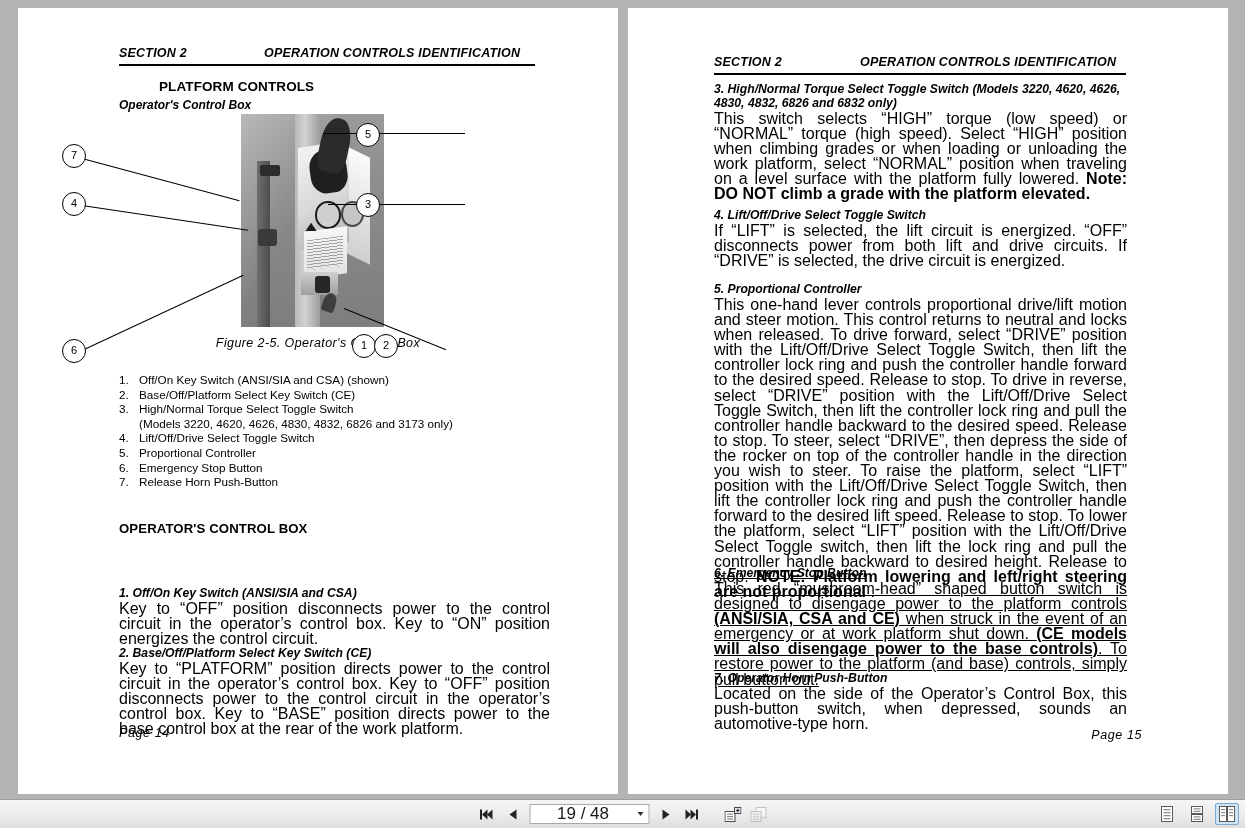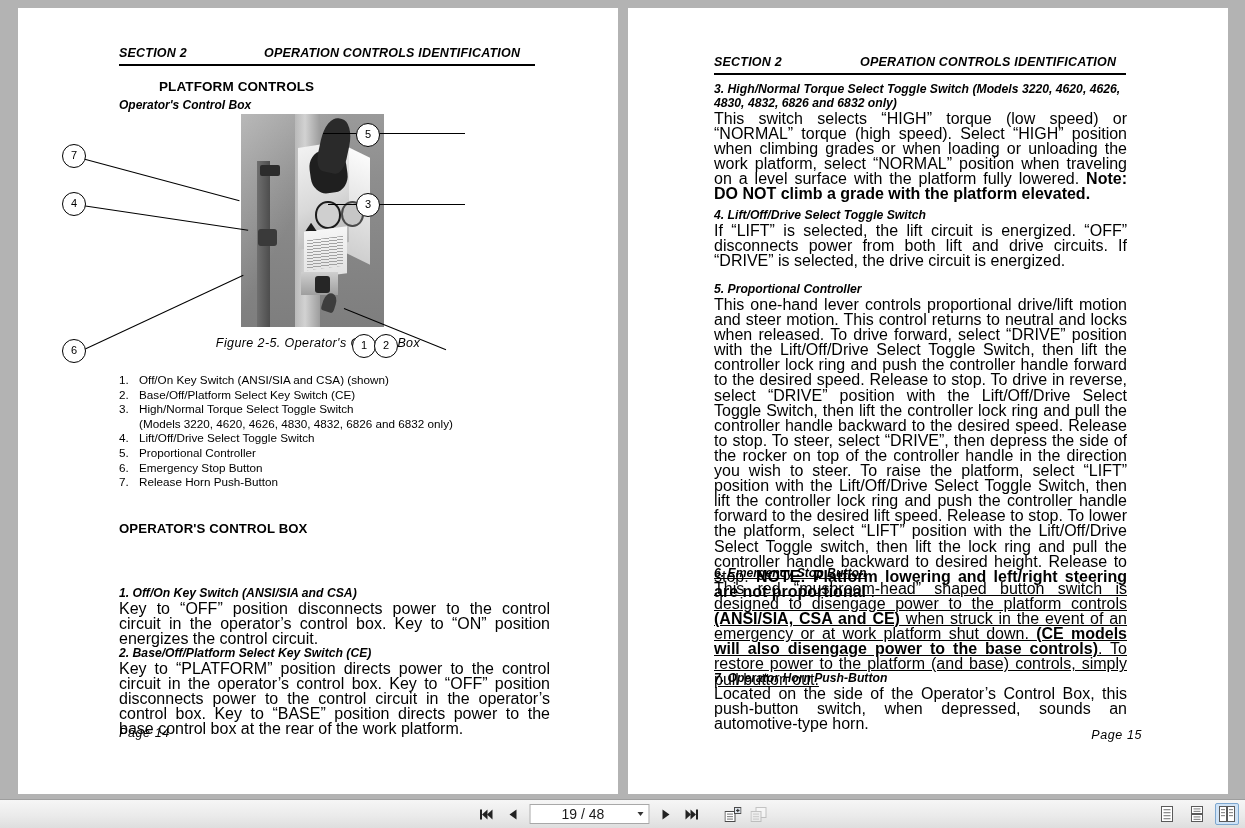--- a/index.html
+++ b/index.html
@@ -278,21 +278,21 @@
     width: 118px; height: 18px;
     background: #fff;
     border: 1px solid #a8a8a8;
     display: flex;
     align-items: center;
     position: relative;
   }
   .pagebox .val {
     flex: 1;
     text-align: center;
-    font-size: 14px;
+    font-size: 17px;
     color: #1a1a1a;
     padding-right: 12px;
   }
   .pagebox .caret {
     position: absolute;
     right: 5px;
     width: 0; height: 0;
     border-left: 3.5px solid transparent;
     border-right: 3.5px solid transparent;
     border-top: 4px solid #333;
@@ -369,21 +369,21 @@
               <span>Off/On Key Switch (ANSI/SIA and CSA) (shown)</span>
             </div>
           <div class="row">
               <span class="n">2.</span>
               <span>Base/Off/Platform Select Key Switch (CE)</span>
             </div>
           <div class="row">
               <span class="n">3.</span>
               <span>High/Normal Torque Select Toggle Switch</span>
             </div>
-          <div class="cont">(Models 3220, 4620, 4626, 4830, 4832, 6826 and 6832 only)</div>
+          <div class="cont">(Models 3220, 4620, 4626, 4830, 4832, 6826 and 3173 only)</div>
           <div class="row">
               <span class="n">4.</span>
               <span>Lift/Off/Drive Select Toggle Switch</span>
             </div>
           <div class="row">
               <span class="n">5.</span>
               <span>Proportional Controller</span>
             </div>
           <div class="row">
               <span class="n">6.</span>

